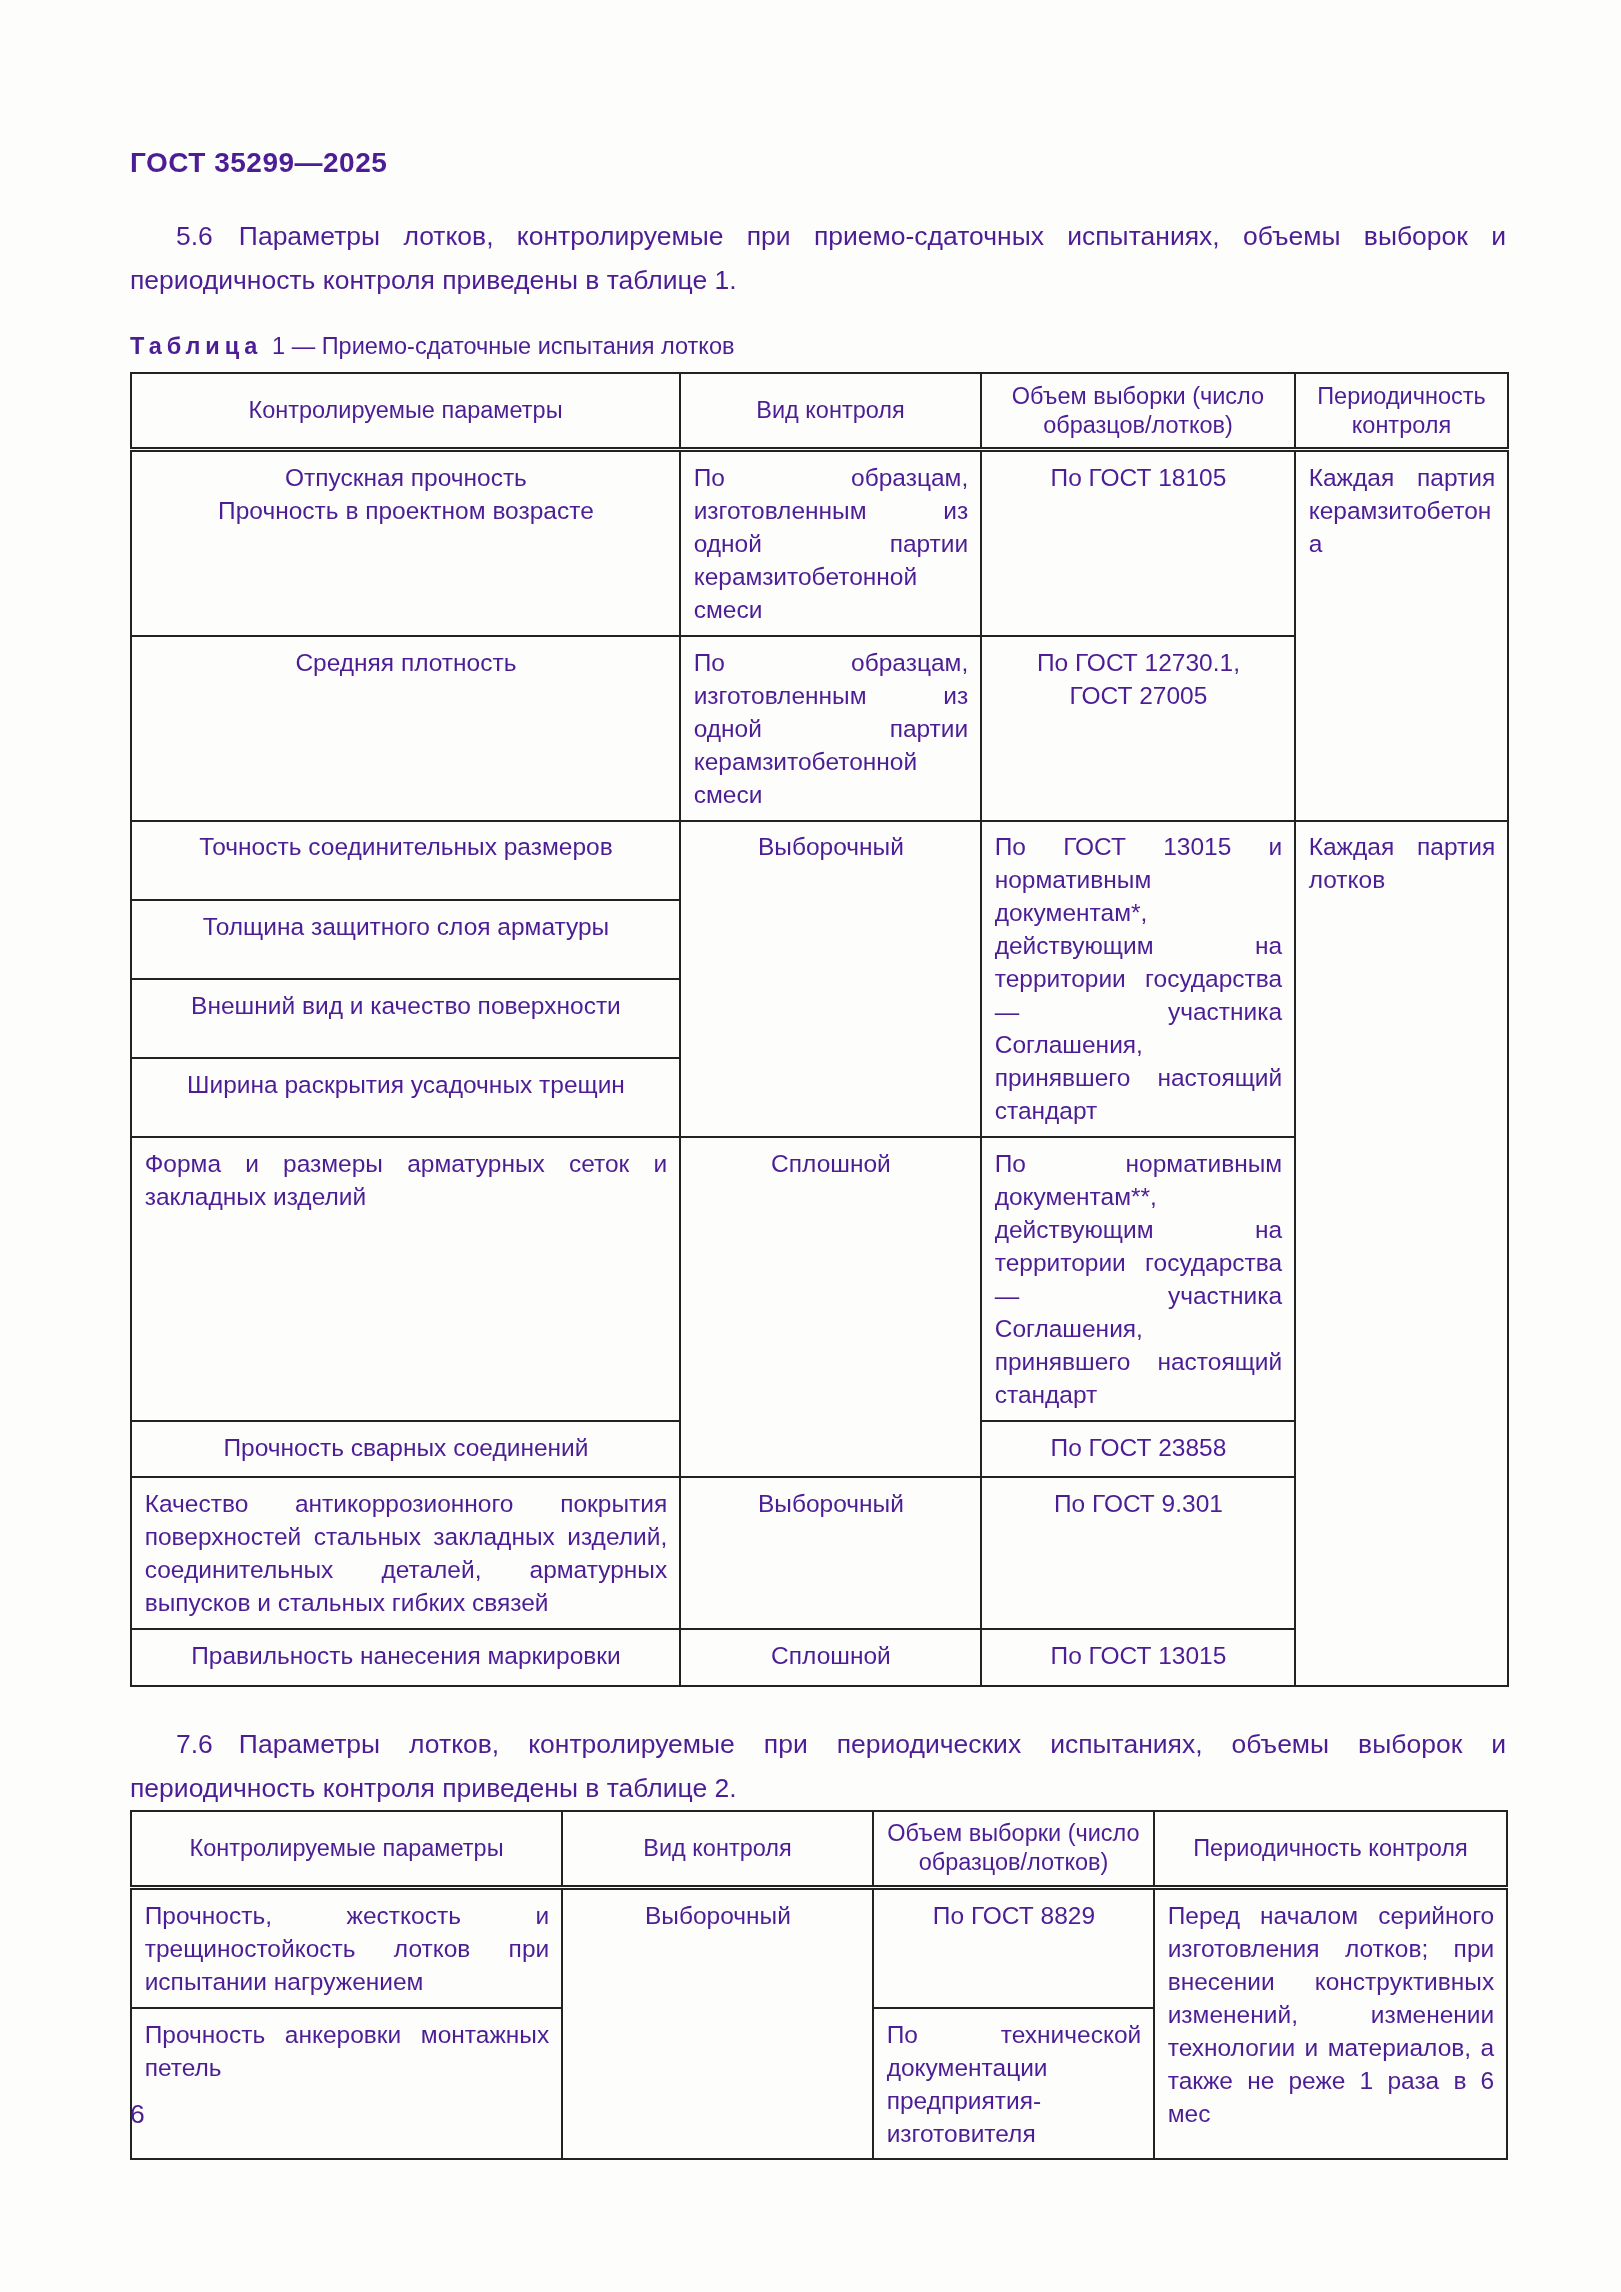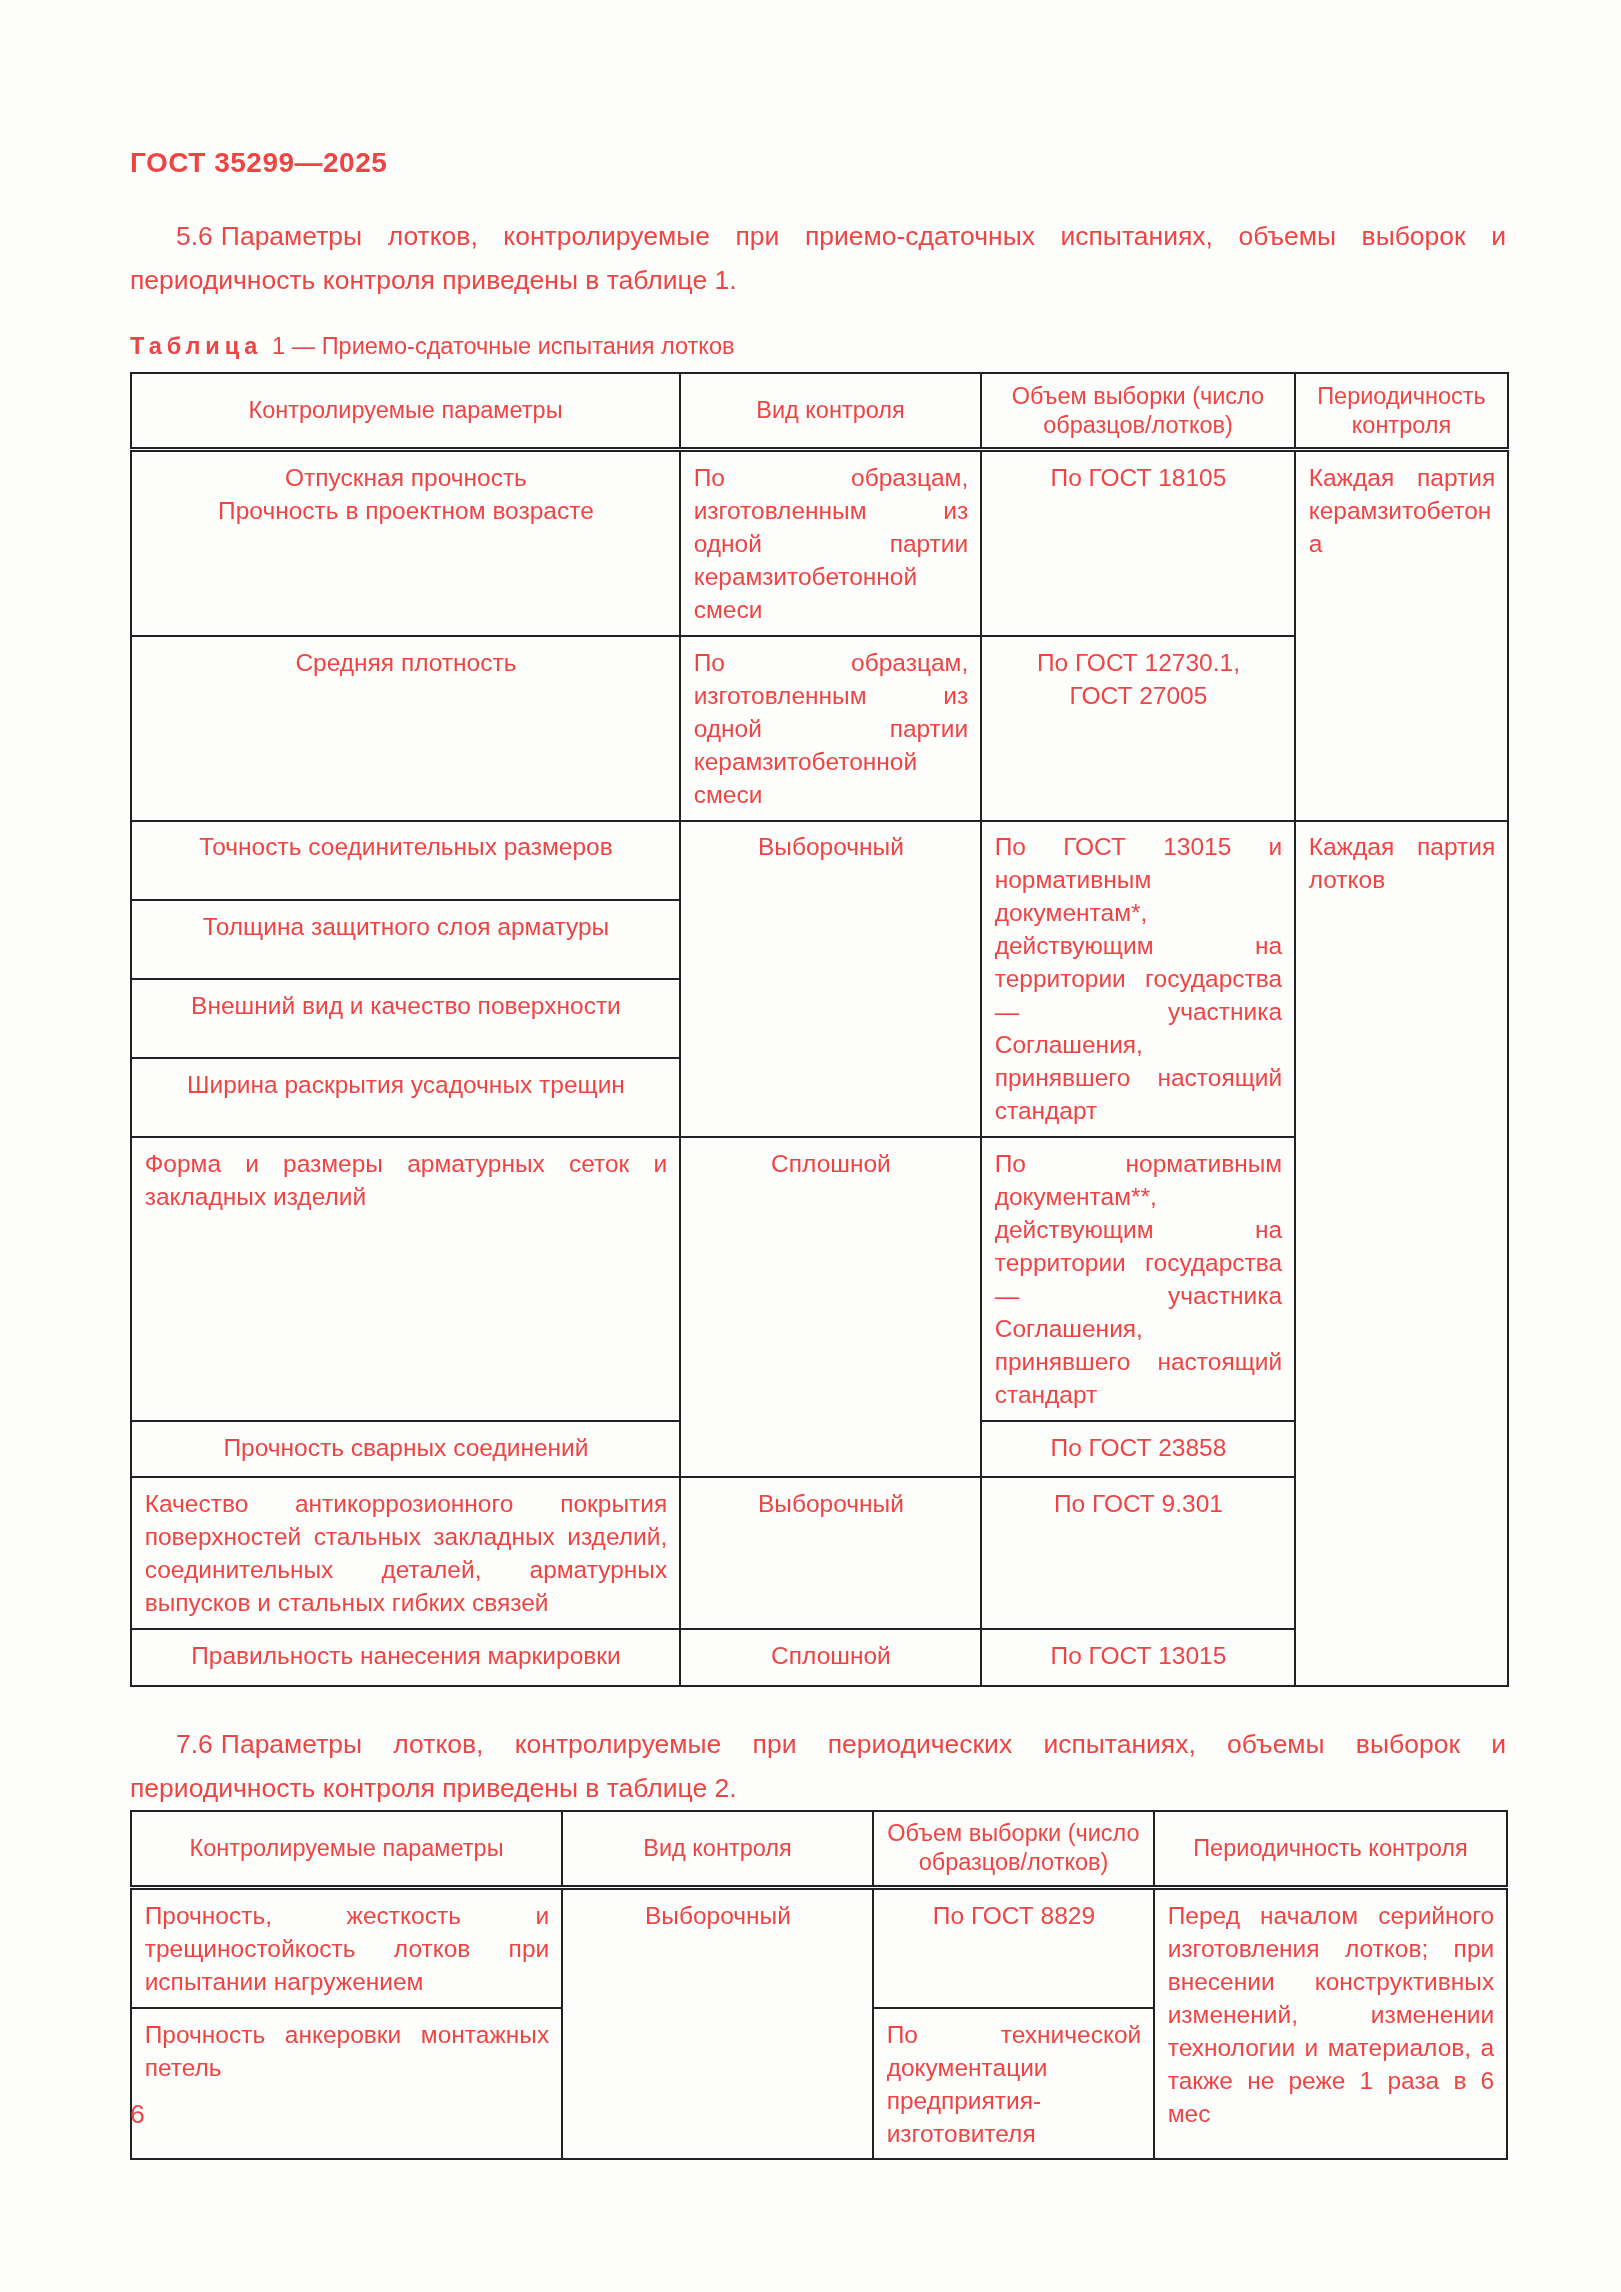--- a/index.html
+++ b/index.html
@@ -2,33 +2,33 @@
 <html lang="ru"><head>
 <meta charset="utf-8">
 <style>
   html, body { margin: 0; padding: 0; background: #e8e8e8; }
   .page {
     position: relative;
     width: 1621px; height: 2293px;
     margin: 0 auto;
     background: #fdfdfc;
     font-family: "Liberation Sans", sans-serif;
-    color: #ef4444;
+    color: #4c1d95;
     box-sizing: border-box;
     padding: 147px 115px 0 130px;
     overflow: hidden;
   }
   .doc-header { font-size: 28px; font-weight: bold; letter-spacing: 0.5px; }
   .para {
     font-size: 26.5px; line-height: 44px;
     text-align: justify; text-indent: 46px;
     margin: 35px 0 0 0;
     hyphens: auto;
   }
-  .para .pnum { margin-right: 8px; }
+  .para .pnum { margin-right: 26px; }
   .tbl-caption { font-size: 23.5px; margin: 31px 0 11.8px 0; }
   .tbl-caption .spaced { letter-spacing: 4.9px; margin-right: 9.8px; font-weight: bold; }
   table {
     border-collapse: collapse; table-layout: fixed;
     width: 1376px;
     border: 2.9px solid #222;
   }
   th {
     font-size: 23.5px; font-weight: normal; line-height: 29px;
     text-align: center; vertical-align: middle;

